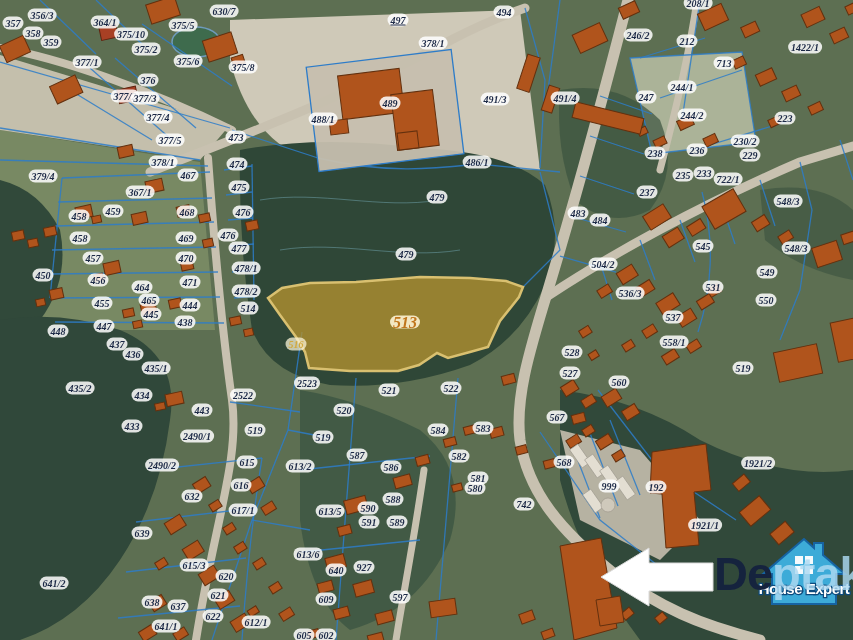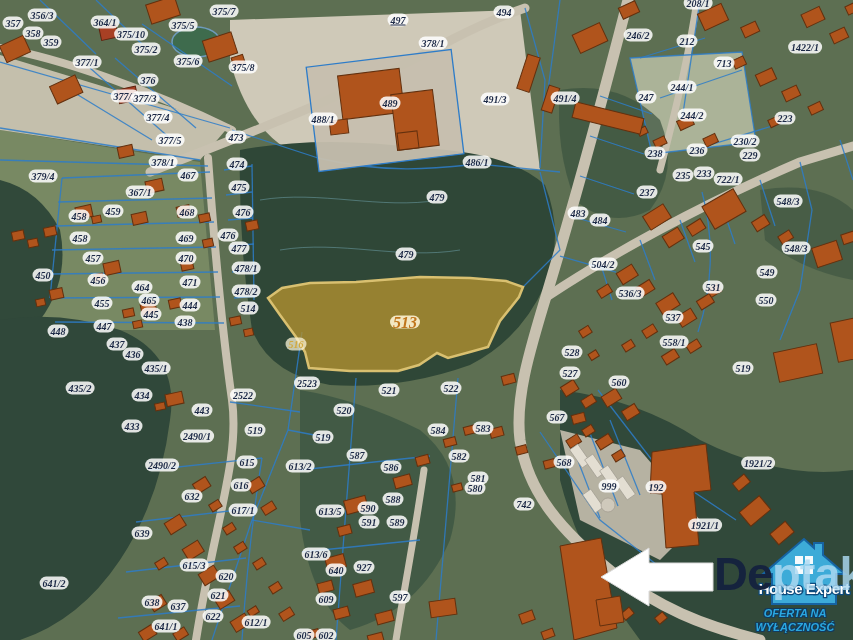--- a/index.html
+++ b/index.html
@@ -256,21 +256,21 @@
 
   <div class="labels">
       <div class="plabel" style="left: 42px; top: 15px;">356/3</div>
       <div class="plabel" style="left: 105px; top: 22px;">364/1</div>
       <div class="plabel" style="left: 13px; top: 23px;">357</div>
       <div class="plabel" style="left: 33px; top: 33px;">358</div>
       <div class="plabel" style="left: 51px; top: 42px;">359</div>
       <div class="plabel" style="left: 131px; top: 34px;">375/10</div>
       <div class="plabel" style="left: 146px; top: 49px; border-radius: 6px;">375/2</div>
       <div class="plabel" style="left: 183px; top: 25px;">375/5</div>
-      <div class="plabel" style="left: 224px; top: 11px;">375/7</div>
+      <div class="plabel" style="left: 224px; top: 11px;">630/7</div>
       <div class="plabel" style="left: 188px; top: 61px;">375/6</div>
       <div class="plabel" style="left: 243px; top: 67px;">375/8</div>
       <div class="plabel" style="left: 87px; top: 62px;">377/1</div>
       <div class="plabel" style="left: 125px; top: 80px; margin-top: 16px;">377/2</div>
       <div class="plabel" style="left: 148px; top: 80px;">376</div>
       <div class="plabel" style="left: 145px; top: 98px;">377/3</div>
       <div class="plabel" style="left: 158px; top: 117px;">377/4</div>
       <div class="plabel" style="left: 170px; top: 140px;">377/5</div>
       <div class="plabel" style="left: 236px; top: 137px;">473</div>
       <div class="plabel" style="left: 43px; top: 176px;">379/4</div>
@@ -342,21 +342,21 @@
       <div class="plabel hl2" style="left: 296px; top: 344px;">516</div>
       <div class="plabel" style="left: 307px; top: 383px;">2523</div>
       <div class="plabel" style="left: 389px; top: 390px;">521</div>
       <div class="plabel" style="left: 451px; top: 388px;">522</div>
       <div class="plabel" style="left: 344px; top: 410px;">520</div>
       <div class="plabel" style="left: 323px; top: 437px;">519</div>
       <div class="plabel" style="left: 357px; top: 455px;">587</div>
       <div class="plabel" style="left: 391px; top: 467px;">586</div>
       <div class="plabel" style="left: 300px; top: 466px;">613/2</div>
       <div class="plabel" style="left: 330px; top: 511px;">613/5</div>
-      <div class="plabel" style="left: 316px; top: 554px;">613/6</div>
+      <div class="plabel" style="left: 308px; top: 554px; border-radius: 6px;">613/6</div>
       <div class="plabel" style="left: 336px; top: 570px;">640</div>
       <div class="plabel" style="left: 364px; top: 567px;">927</div>
       <div class="plabel" style="left: 326px; top: 599px;">609</div>
       <div class="plabel" style="left: 400px; top: 597px;">597</div>
       <div class="plabel" style="left: 304px; top: 635px;">605</div>
       <div class="plabel" style="left: 326px; top: 635px;">602</div>
       <div class="plabel" style="left: 393px; top: 499px;">588</div>
       <div class="plabel" style="left: 397px; top: 522px;">589</div>
       <div class="plabel" style="left: 368px; top: 508px;">590</div>
       <div class="plabel" style="left: 369px; top: 522px;">591</div>
@@ -417,20 +417,16 @@
       <g fill="#ffffff" opacity=".95">
         <rect x="38" y="20" width="8" height="8"></rect>
           <rect x="48" y="20" width="8" height="8"></rect>
         <rect x="38" y="30" width="8" height="8"></rect>
           <rect x="48" y="30" width="8" height="8"></rect>
       </g>
       <text x="47" y="58" text-anchor="middle" font-family="Liberation Sans, sans-serif" font-size="15" font-weight="bold" fill="#ffffff" stroke="#0d4a7d" stroke-width="2.5" paint-order="stroke" letter-spacing="-0.5">House Expert</text>
     </svg>
   </div>
 
-  <div class="tagline">
-    <div>OFERTA NA</div>
-    <div>WYŁĄCZNOŚĆ</div>
-  </div>
 
   <div class="watermark"><span class="wm-dark">De</span><span class="wm-light">ptak</span></div>
 
 </div>
 
 </body></html>

